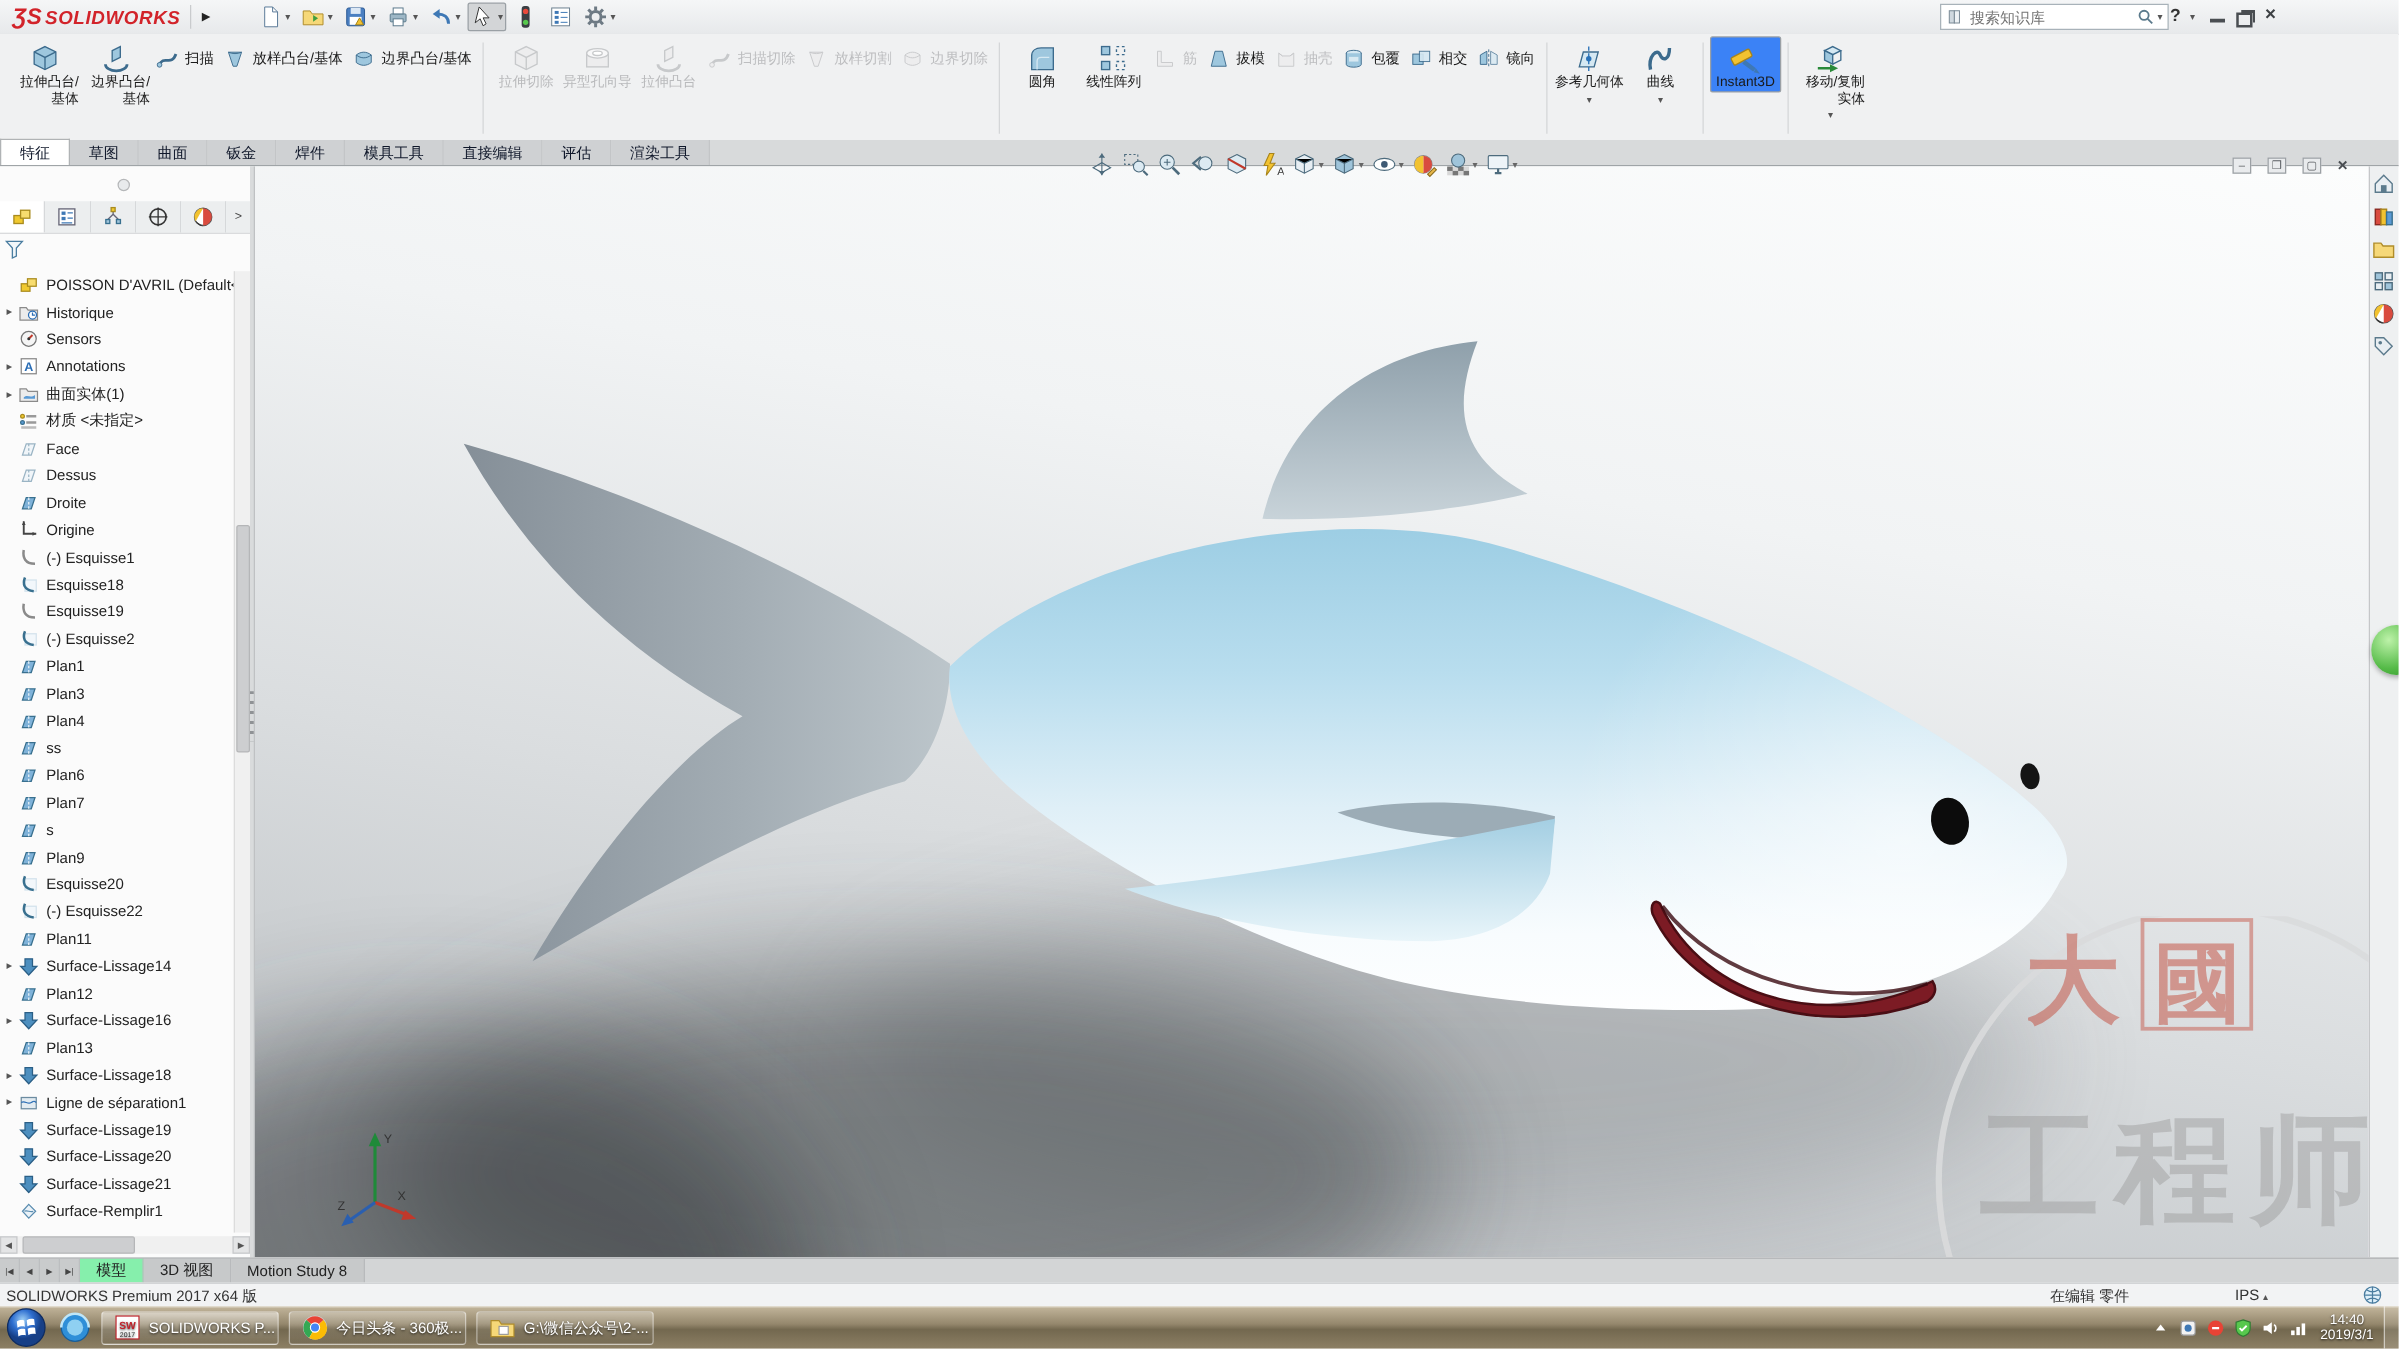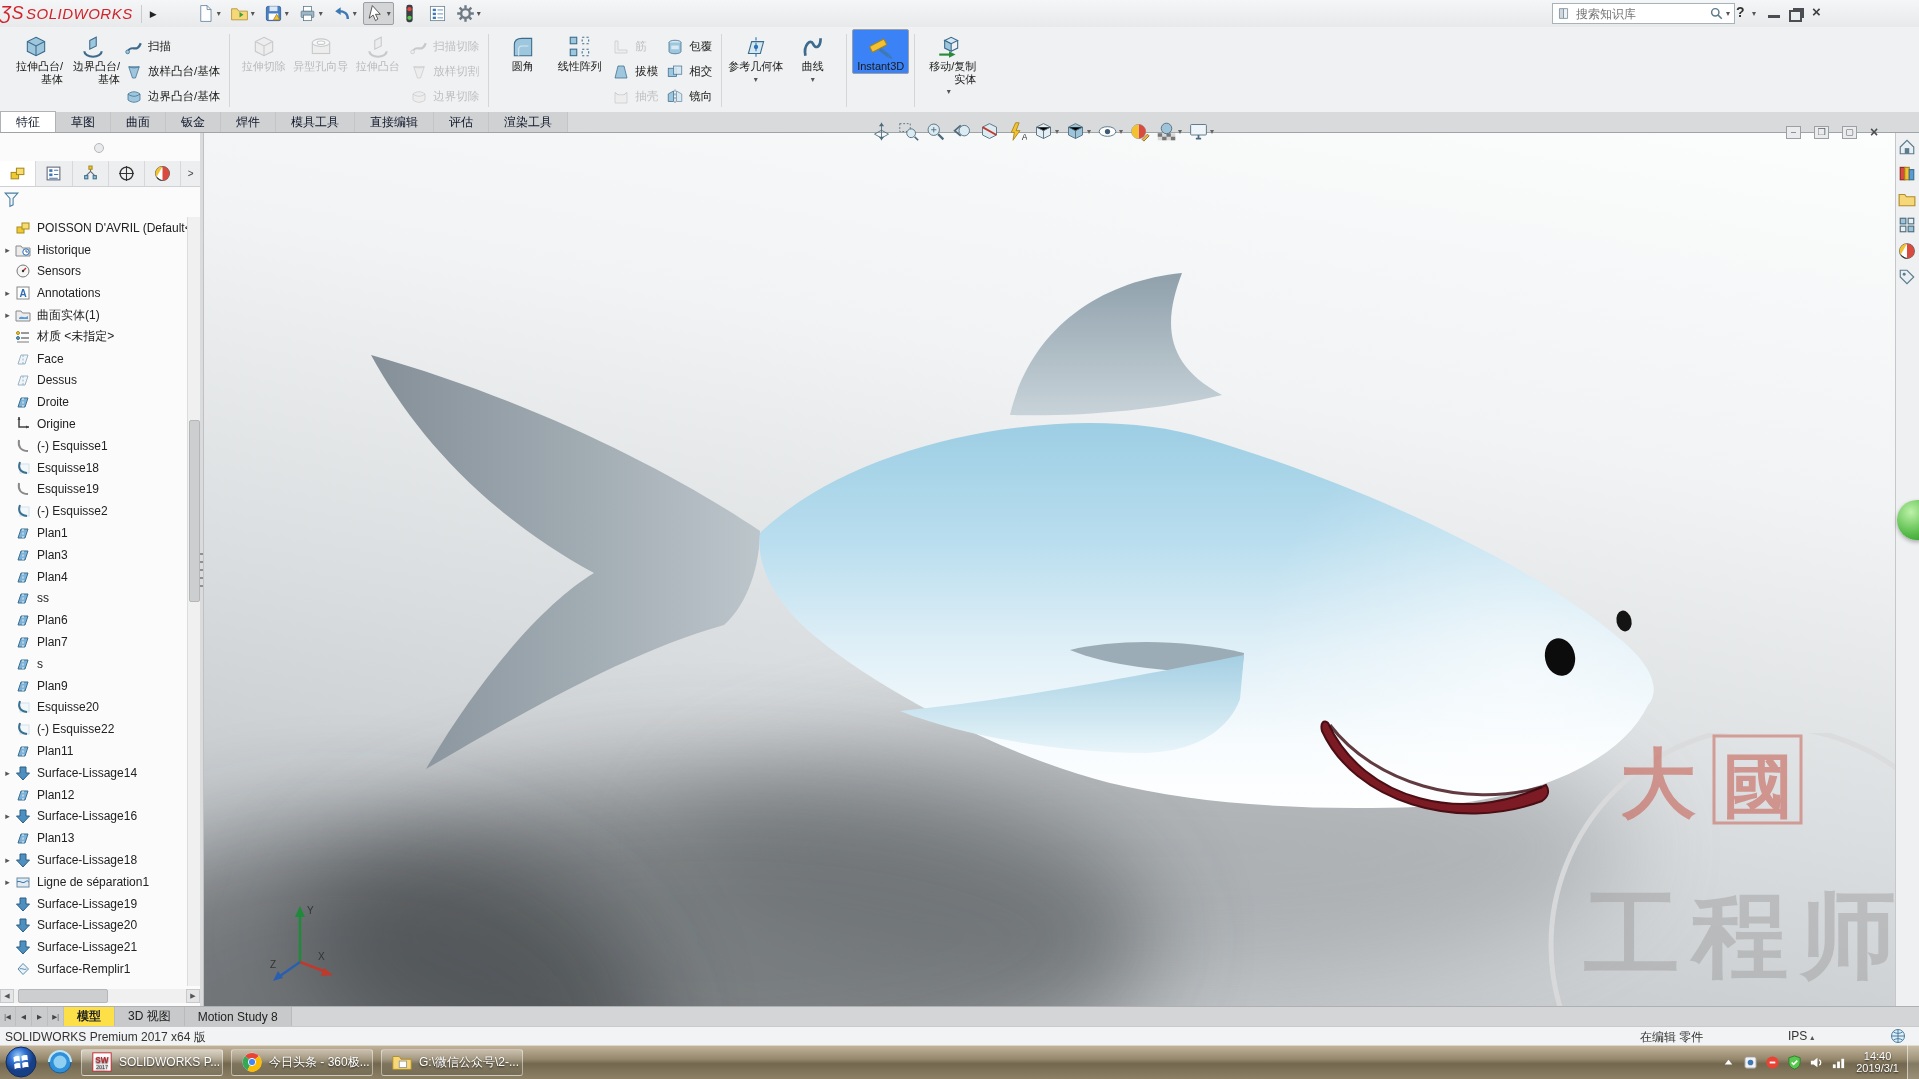--- a/index.html
+++ b/index.html
@@ -4,21 +4,21 @@
 <style>
   html,body{margin:0;padding:0}
   body{width:1919px;height:1079px;overflow:hidden;position:relative;
        font-family:"Liberation Sans","DejaVu Sans",sans-serif;font-size:12px;color:#222;background:#fff}
   svg{display:block}
 
   
   #titlebar{position:absolute;left:0;top:0;width:1919px;height:27px;
     background:linear-gradient(180deg,#f5f6f7,#e7e9eb);border-bottom:1px solid #c6c8ca;
     display:flex;align-items:center}
-  #logo{color:#d2232a;font-style:italic;font-weight:normal;font-size:15px;letter-spacing:.5px;white-space:nowrap}
+  #logo{margin-left:10px;color:#d2232a;font-style:italic;font-weight:bold;font-size:15px;letter-spacing:.5px;white-space:nowrap}
   #logo .mark{font-size:18px;margin-right:2px}
   #logo-expand{margin-left:8px;font-size:9px;color:#222;border-left:1px solid #c9cbcd;padding:4px 8px}
   #quickbar{display:flex;align-items:center;margin-left:28px;gap:3px}
   .qbtn{display:flex;align-items:center;padding:1px 2px;border:1px solid transparent;border-radius:2px}
   .qbtn.pressed{background:#d3d5d7;border-color:#9aa0a5}
   .qbtn svg{width:19px;height:19px}
   .qcaret{font-size:8px;color:#555;margin-left:2px}
   #doc-title{position:absolute;left:0;right:0;top:6px;text-align:center;font-size:12.5px;color:#111;pointer-events:none}
   #search-box{position:absolute;left:1552px;top:3px;width:173px;height:19px;background:#fff;
     border:1px solid #a8b2b9;display:flex;align-items:center;padding:0 4px;gap:4px}
@@ -36,21 +36,21 @@
   #ribbon{position:absolute;left:0;top:27px;width:1919px;height:85px;box-sizing:border-box;
     background:#f0f1f2;display:flex;align-items:stretch;padding:2px 0 0 4px}
   .rgroup{display:flex;align-items:flex-start;padding:0 3px}
   .rsep{width:1px;background:#d4d6d8;margin:5px 2px;align-self:stretch}
   .rb-big{width:55px;display:flex;flex-direction:column;align-items:center;text-align:right;
     font-size:11px;line-height:12.5px;color:#1a1a1a;padding-top:4px;border:1px solid transparent;border-radius:2px}
   .rb-big .ric svg{width:26px;height:26px}
   .rb-big.disabled{color:#b9babc}
   .rb-big.pressed{background:#3b82f6;border-color:#9aa0a5}
   .rb-big .bcaret{font-size:8px;color:#555;margin-top:1px}
-  .rcol{display:flex;flex-direction:column;padding-top:5px}
+  .rcol{display:flex;flex-direction:row;padding-top:5px}
   .rb-small{display:flex;align-items:center;height:25px;gap:5px;padding:0 4px;font-size:11.5px;color:#1a1a1a;white-space:nowrap}
   .rb-small.disabled{color:#bdbec0}
   .rb-small .ric svg{width:18px;height:18px}
 
   
   #tabrow{position:absolute;left:0;top:112px;width:1919px;height:21px;background:#d8dadb;
     border-bottom:1px solid #9fa4a7;display:flex;align-items:flex-end;box-sizing:border-box}
   .cmtab{height:20px;line-height:20px;padding:0 15px;font-size:12px;color:#0f172a;
     border-right:1px solid #c3c5c7;background:#cfd1d3}
   .cmtab.active{background:#fff;border:1px solid #b0b3b5;border-bottom:none}
@@ -105,21 +105,21 @@
   .tsicon svg{width:18px;height:18px}
   #greenball{position:absolute;left:1897px;top:367px;width:40px;height:40px;border-radius:50%;
     background:radial-gradient(circle at 35% 30%,#bdf2a9,#54ba47 60%,#2f9028);box-shadow:0 2px 4px rgba(0,0,0,.3);z-index:5}
 
   
   #bottombar{position:absolute;left:0;top:1006px;width:1919px;height:20px;background:#d3d5d6;
     border-top:1px solid #aeb0b2;display:flex;align-items:stretch;box-sizing:border-box}
   .navbtn{width:15px;display:flex;align-items:center;justify-content:center;font-size:6.5px;color:#444;
     background:#c9cbcc;border-right:1px solid #bcbec0}
   .btab{padding:0 13px;display:flex;align-items:center;font-size:12px;color:#222;background:#c7c9ca;border-right:1px solid #b8babc}
-  .btab.active{background:#fde047;font-weight:bold}
+  .btab.active{background:#86efac;font-weight:normal}
 
   
   #statusbar{position:absolute;left:0;top:1026px;width:1919px;height:19px;background:#f2f3f4;
     border-top:1px solid #c8cacc;box-sizing:border-box;font-size:12px;color:#333}
   #status-left{position:absolute;left:5px;top:2px}
   #status-editing{position:absolute;left:1640px;top:2px}
   #status-units{position:absolute;left:1788px;top:2px}
   #status-units .ucaret{font-size:8px;margin-left:3px;color:#555}
   #status-globe{position:absolute;left:1890px;top:1px}
   #status-globe svg{width:16px;height:16px}

